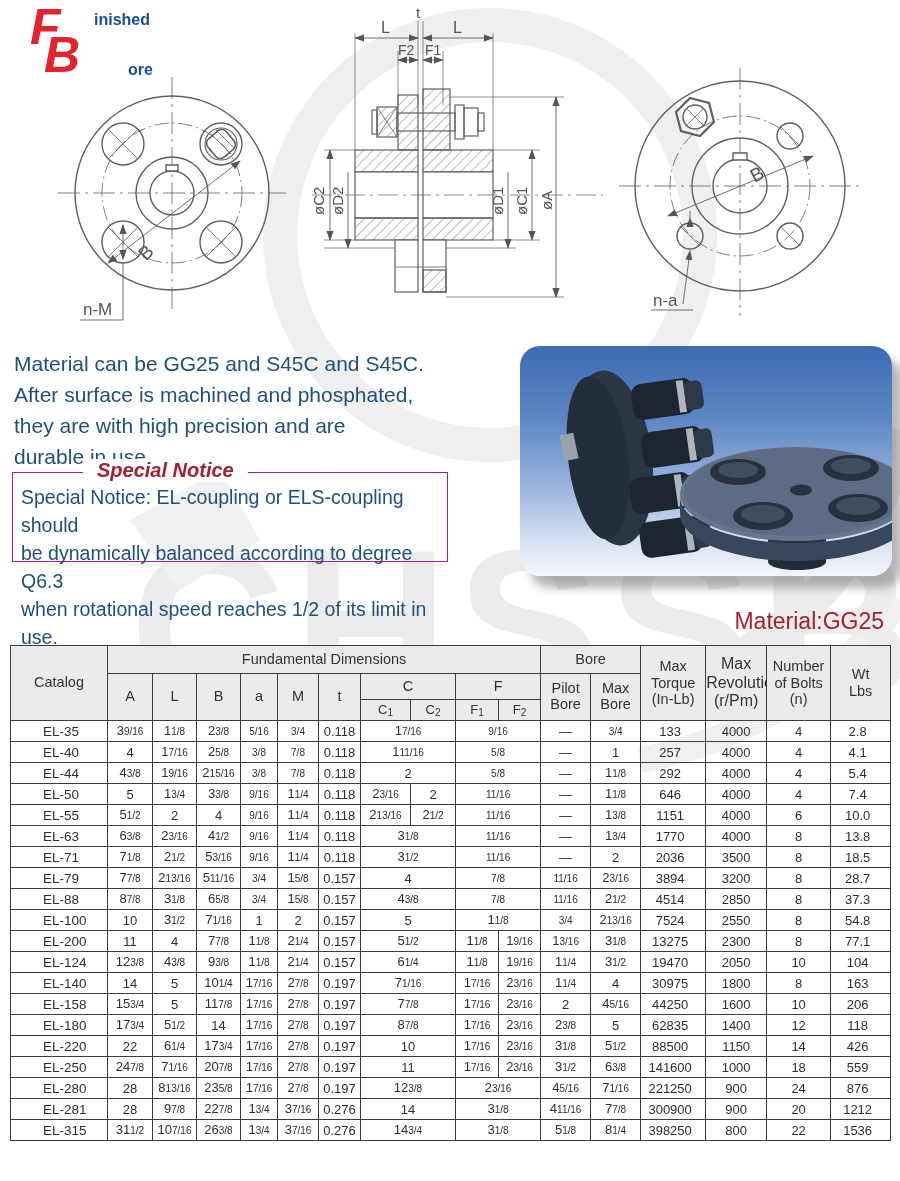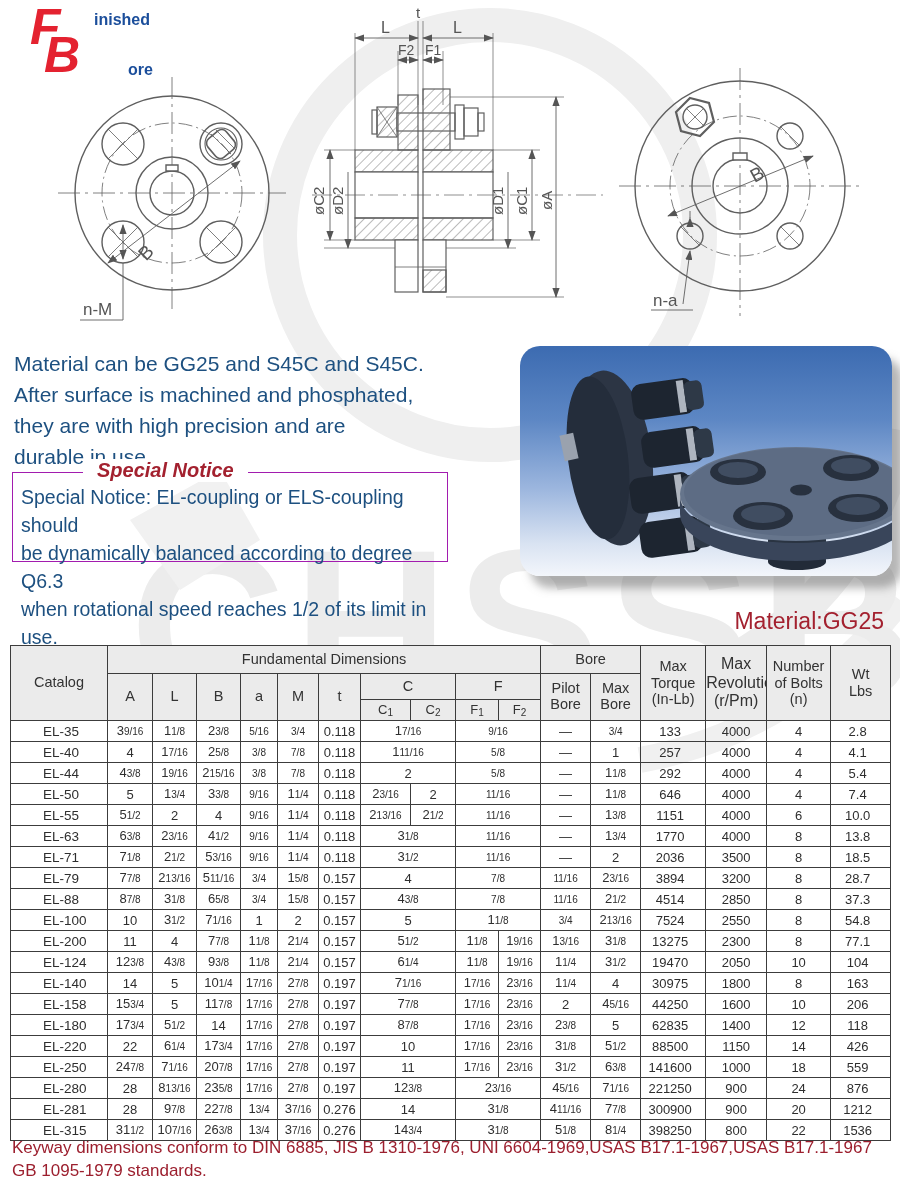--- a/index.html
+++ b/index.html
@@ -724,17 +724,15 @@
               <td><span>8</span><span class="fr">1/4</span></td>
               <td class="rt"><span>398250</span></td>
               <td><span>800</span></td>
               <td><span>22</span></td>
               <td class="rt"><span>1536</span></td>
             </tr>
           </tbody>
       </table>
     </div>
 
-    <div class="footer">Keyway dimensions conform to DIN 6885, JIS B 1310-1976, UNI 6604-1969,USAS B17.1-1967,USAS B17.1-1967
-GB 1095-1979 standards.</div>
 
   </div>
 </div>
 
 </body></html>

